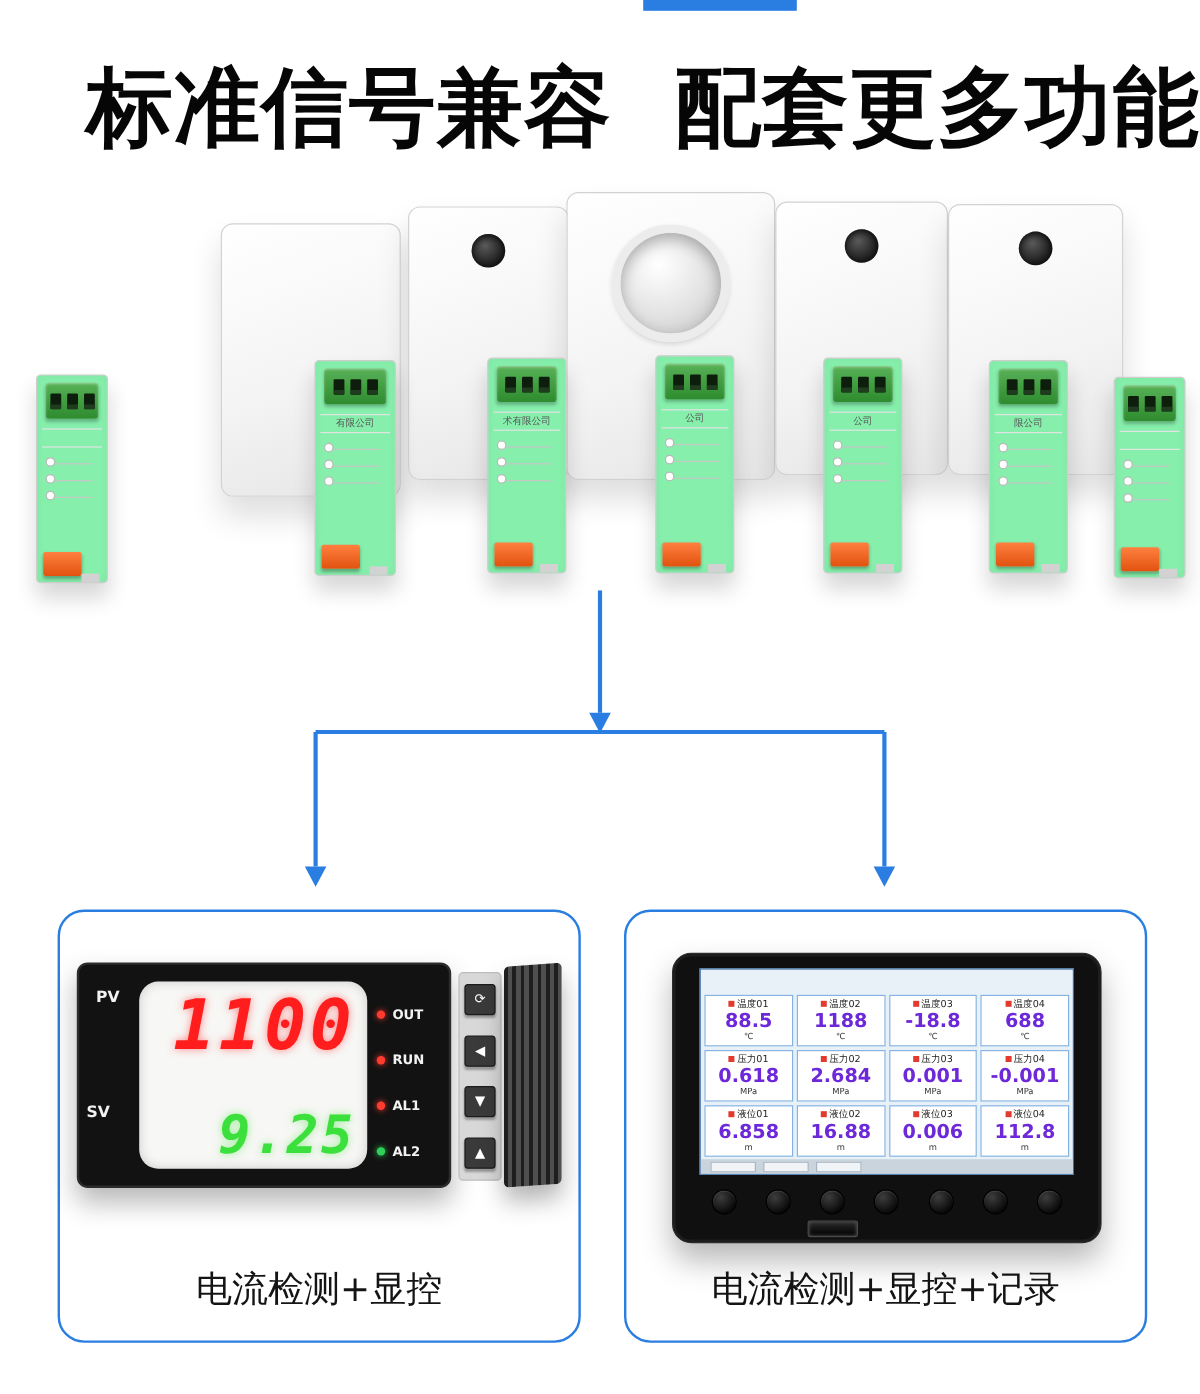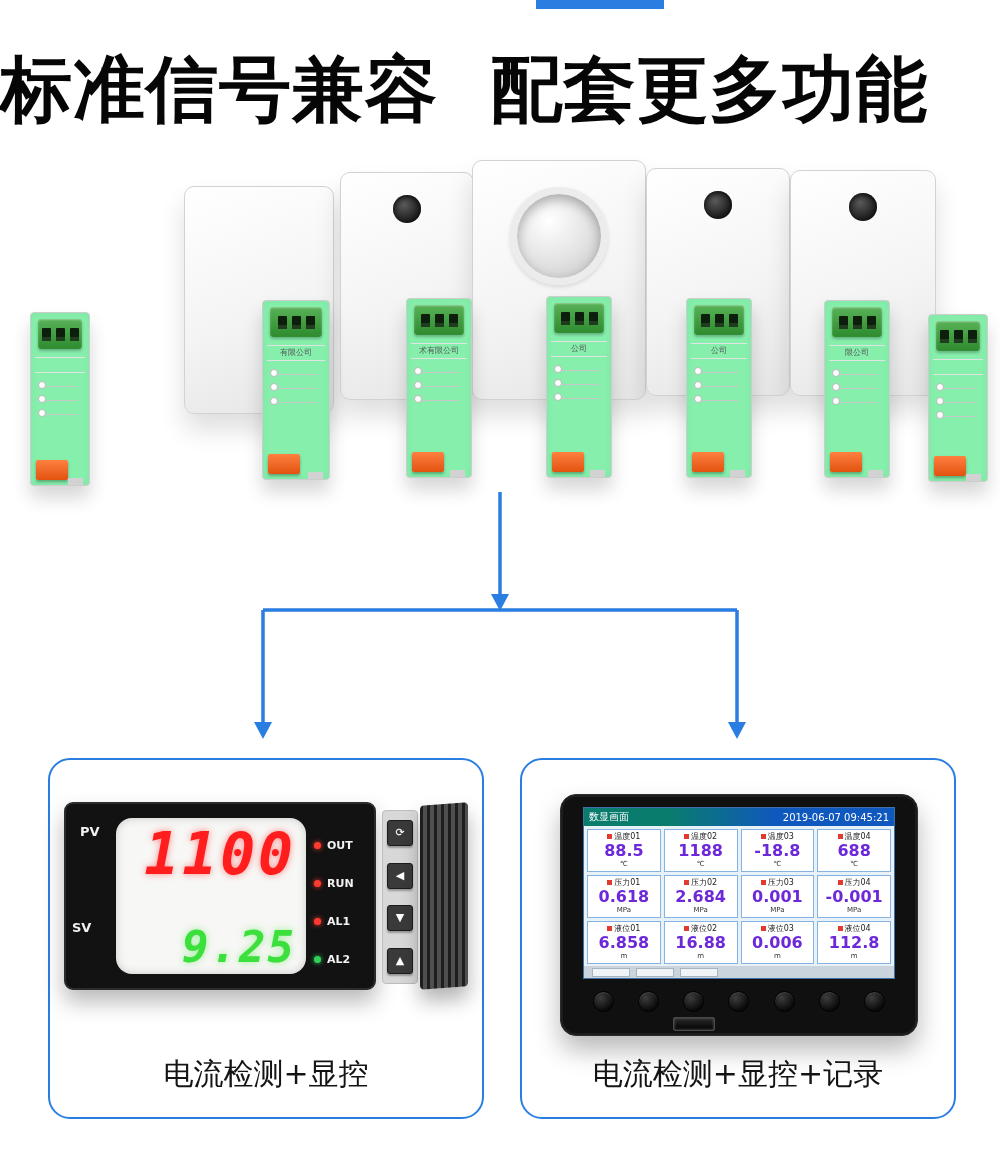--- a/index.html
+++ b/index.html
@@ -3,21 +3,21 @@
 <meta charset="utf-8">
 <style>
   html,body { margin:0; padding:0; background:#ffffff; }
   .stage { position:relative; width:1000px; height:1162px; background:#fff; overflow:hidden;
            font-family:"DejaVu Sans", sans-serif; }
 
   
   .topbar { position:absolute; left:536px; top:0; width:128px; height:9px; background:#2a7de1; }
 
   
-  .title { position:absolute; top:42px; left:0; width:100%; text-align:left;
+  .title { position:absolute; top:42px; left:0; width:100%; text-align:right;
            font-size:72px; font-weight:900; color:#060606; white-space:pre; letter-spacing:1px; }
 
   
   .panel { position:absolute; background:linear-gradient(160deg,#ffffff 0%,#f4f4f4 55%,#e5e5e5 100%);
            border:1px solid #d2d2d2; border-radius:10px; box-shadow:0 16px 26px rgba(0,0,0,.13); }
   .hole-small { position:absolute; top:22px; left:50%; transform:translateX(-50%);
            width:28px; height:28px; border-radius:50%;
            background:radial-gradient(circle at 40% 35%, #5a5a5a, #191919 70%);
            box-shadow: inset 0 2px 5px rgba(0,0,0,.7); }
   .hole-large { position:absolute; top:26px; left:50%; transform:translateX(-50%);
@@ -290,24 +290,20 @@
           <div class="mbtn">▲</div>
         </div>
       <div class="heatsink"></div>
     </div>
     <div class="caption">电流检测+显控</div>
   </div>
 
   <div class="card" style="left:520px;top:758px">
     <div class="recorder">
       <div class="rec-screen">
-        <div class="rec-header">
-          <span>数显画面</span>
-          <span>2019-06-07 09:45:21</span>
-        </div>
         <div class="rec-grid">
             <div class="chcell">
               <div class="chname">
                 <span class="chmark"></span>
                 <span class="chlabel">温度01</span>
               </div>
               <div class="chval">88.5</div>
               <div class="chunit">℃</div>
             </div>
             <div class="chcell">

